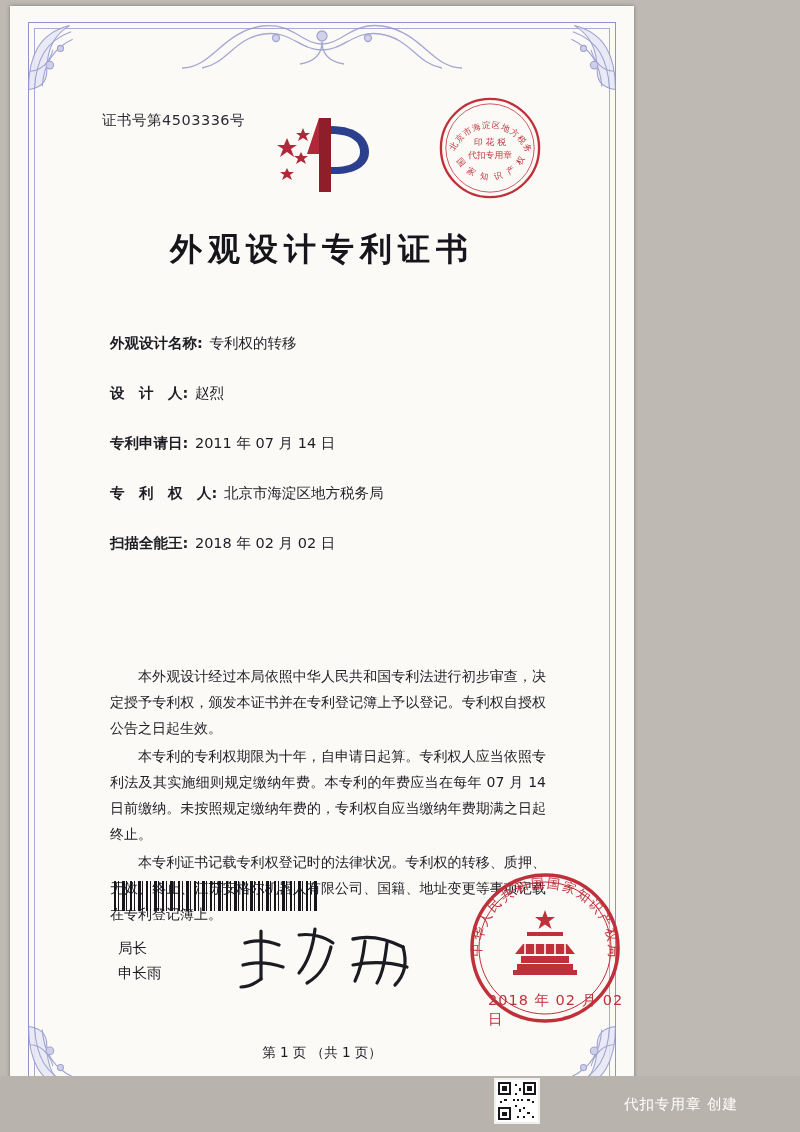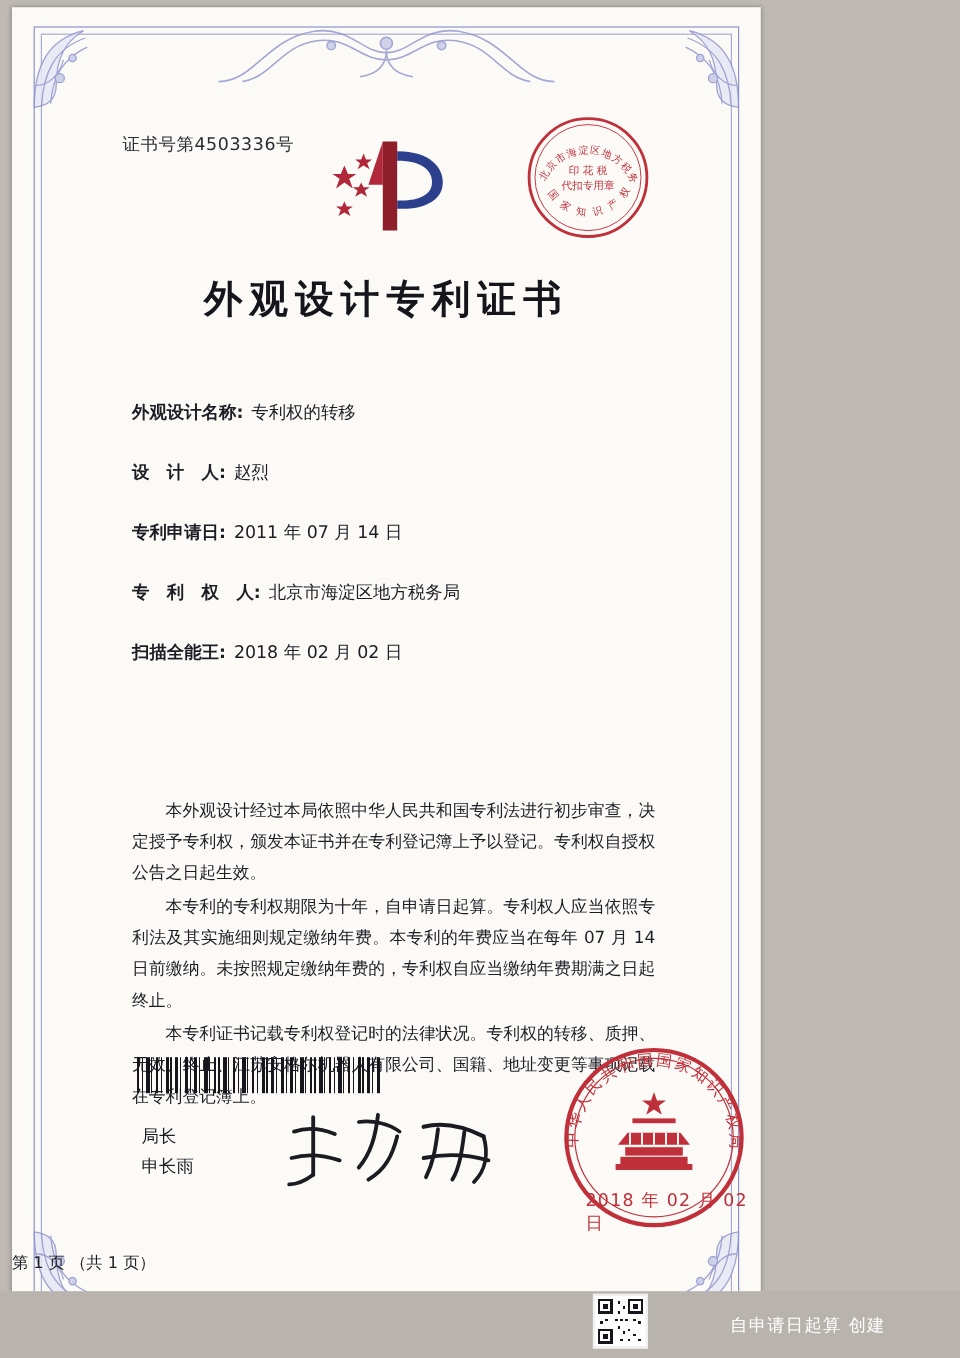--- a/index.html
+++ b/index.html
@@ -118,21 +118,21 @@
   .seal-nat svg{width:100%;height:100%;display:block}
 
   .seal-date{
     position:absolute;left:478px;top:985px;
     font-size:14.5px;color:#c0303a;letter-spacing:1px;
     font-family:"DejaVu Sans","Liberation Sans",sans-serif;
   }
 
   .page-no{
     position:absolute;left:0;right:0;top:1038px;
-    font-size:13.5px;color:#1d1d24;
+    text-align:center;font-size:13.5px;color:#1d1d24;
     font-family:"DejaVu Sans","Liberation Sans",sans-serif;
   }
 
   
   .footer-bar{
     position:absolute;left:0;right:0;bottom:0;height:56px;
     background:#b9b3ae;
   }
   .qr{
     position:absolute;right:260px;bottom:8px;
@@ -347,14 +347,14 @@
         <rect x="26" y="26" width="2" height="2"></rect>
           <rect x="30" y="30" width="2" height="2"></rect>
         <rect x="34" y="34" width="2" height="2"></rect>
           <rect x="26" y="34" width="2" height="2"></rect>
         <rect x="20" y="34" width="2" height="2"></rect>
           <rect x="8" y="18" width="2" height="2"></rect>
         <rect x="4" y="20" width="2" height="2"></rect>
       </g>
     </svg>
   </div>
-  <div class="footer-text">自申请日起算  创建</div>
+  <div class="footer-text">代扣专用章  创建</div>
 </div>
 
 </body></html>

